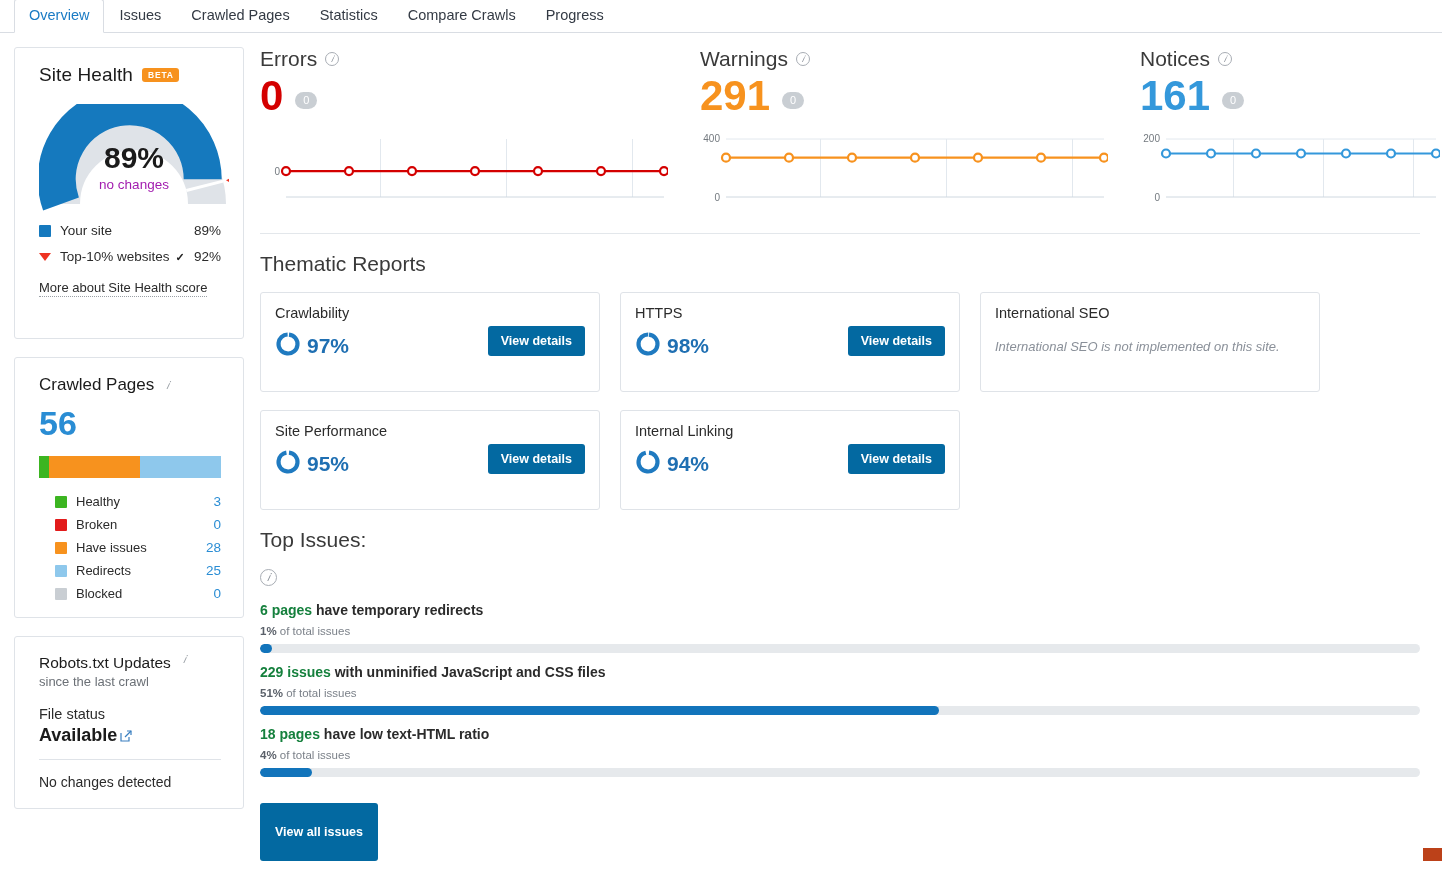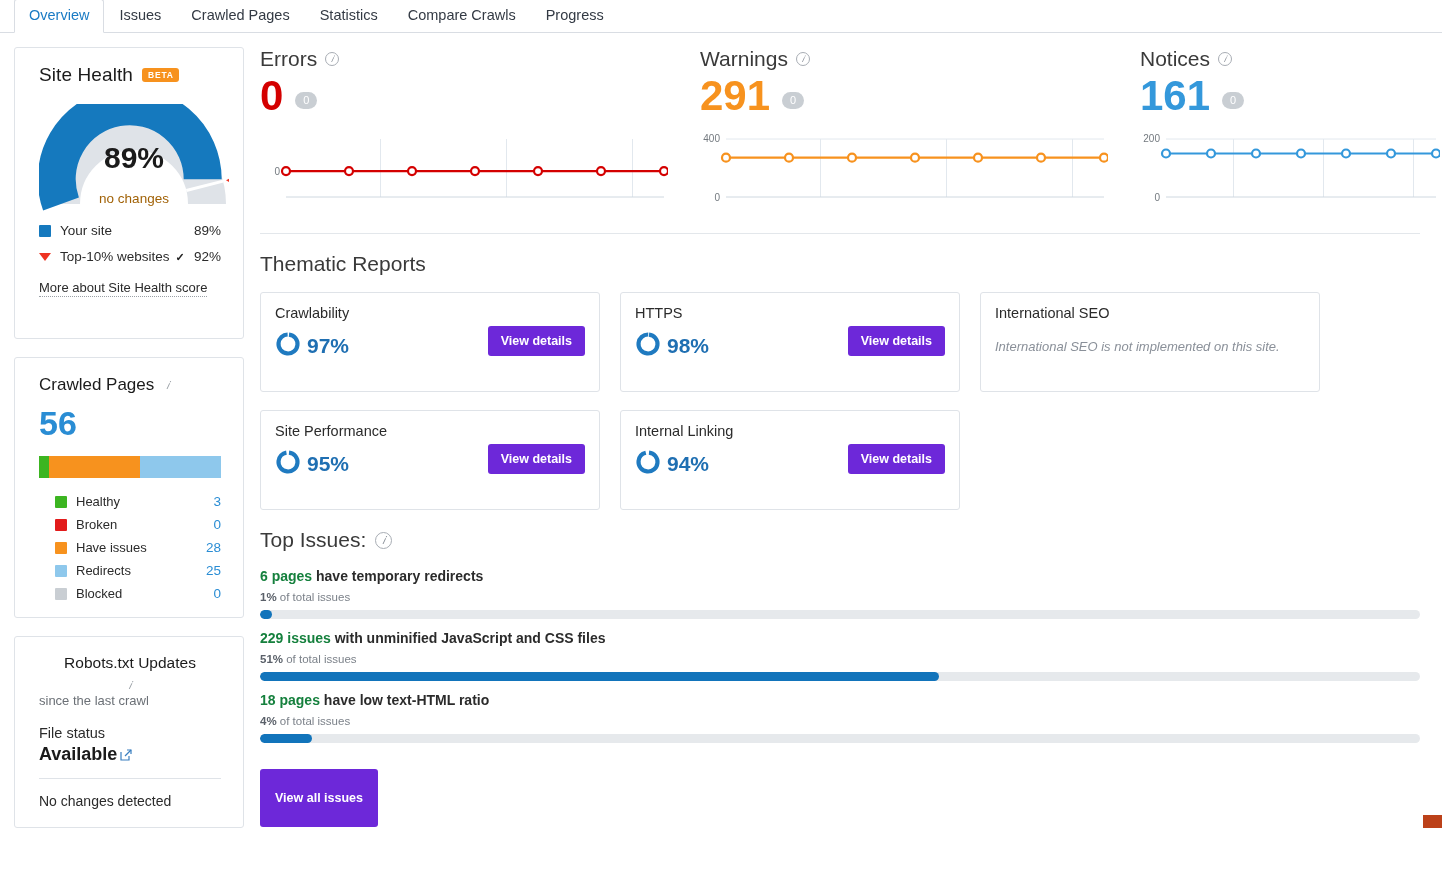--- a/index.html
+++ b/index.html
@@ -57,21 +57,21 @@
   .beta-badge {
     background: #f7921e; color: #fff; font-size: 8.5px; font-weight: bold;
     letter-spacing: .8px; padding: 2px 5px 2px 6px; border-radius: 3px; line-height: 10px;
   }
   .gauge-wrap { position: relative; width: 190px; height: 108px; margin: 18px auto 0 auto; }
   .gauge-wrap svg { display: block; }
   .gauge-center {
     position: absolute; left: 0; right: 0; top: 38px; text-align: center;
   }
   .gauge-pct { font-size: 30px; font-weight: bold; color: #1b1b1b; line-height: 32px; }
-  .gauge-sub { font-size: 13.5px; color: #a16207; margin-top: 17px; }
+  .gauge-sub { font-size: 13.5px; color: #a21caf; margin-top: 3px; }
 
   .legend-row {
     display: flex; align-items: center; font-size: 13.5px; color: #2b2b2b;
     margin-top: 11px;
   }
   .legend-sq { width: 12px; height: 12px; border-radius: 1px; margin-right: 9px; flex: none; }
   .legend-tri {
     width: 0; height: 0; border-left: 6px solid transparent; border-right: 6px solid transparent;
     border-top: 8px solid #e32; margin-right: 9px; flex: none;
   }
@@ -91,21 +91,21 @@
   .cp-title { font-size: 17px; color: #1b1b1b; }
   .cp-big { font-size: 34px; font-weight: bold; color: #2a8dd4; line-height: 40px; margin-top: 8px; }
   .cp-bar { display: flex; height: 22px; margin-top: 13px; width: 182px; overflow: hidden; }
   .cp-bar span { display: block; height: 100%; }
   .cp-legend { margin-top: 16px; }
   .cp-legend .legend-row { margin-top: 8px; font-size: 13px; padding-left: 16px; }
   .cp-legend .legend-val { color: #2a8dd4; }
 
   
   #robots-card { padding: 17px 22px 18px 24px; }
-  .rb-title-row { display: flex; align-items: center; gap: 8px; flex-direction: column; }
+  .rb-title-row { display: flex; gap: 8px; }
   .rb-title { font-size: 15.5px; color: #1b1b1b; }
   .rb-sub { font-size: 13px; color: #6b7076; margin-top: 2px; }
   .rb-label { font-size: 14.5px; color: #2b2b2b; margin-top: 17px; }
   .rb-status {
     font-size: 18px; font-weight: bold; color: #1b1b1b; margin-top: 3px;
     display: flex; align-items: center; gap: 3px;
   }
   .rb-divider { border-top: 1px solid #dfe3e8; margin: 13px 0 0 0; }
   .rb-note { font-size: 14px; color: #2b2b2b; margin-top: 14px; }
 
@@ -130,35 +130,35 @@
   .metric-delta {
     background: #c9ced3; color: #ffffff; font-size: 11px; border-radius: 9px;
     padding: 2px 8px; margin-bottom: 10px; line-height: 13px; min-width: 22px; text-align: center;
   }
   .spark { margin-top: 12px; }
 
   .metrics-divider { border-top: 1px solid #e3e7eb; margin: 18px 0 0 0; width: 1160px; }
 
   
   .section-title { font-size: 21px; color: #3a3a3a; margin: 18px 0 0 0; font-weight: 400; }
-  .section-title-row { display: flex; align-items: center; gap: 9px; margin: 18px 0 0 0; }
+  .section-title-row { display: flex; align-items: flex-start; gap: 17px; margin: 18px 0 0 0; flex-direction: column; }
 
   .thematic-grid {
     display: grid; grid-template-columns: 340px 340px 340px; gap: 18px 20px; margin-top: 16px;
   }
   .tr-card {
     border: 1px solid #dfe3e8; border-radius: 3px; background: #fff;
     padding: 12px 14px 14px 14px; height: 100px; position: relative;
   }
   .tr-name { font-size: 14.5px; color: #2b2b2b; }
   .tr-bottom { display: flex; align-items: center; margin-top: 10px; }
   .tr-ring { flex: none; margin-right: 6px; }
   .tr-pct { font-size: 21px; font-weight: bold; color: #1f6fb2; }
   .btn-blue {
-    background: #6d28d9; color: #fff; font-size: 12.5px; font-weight: bold;
+    background: #0369a1; color: #fff; font-size: 12.5px; font-weight: bold;
     border: none; border-radius: 3px; padding: 8px 13px; cursor: pointer;
     font-family: "Liberation Sans", sans-serif;
   }
   .tr-btn { position: absolute; right: 14px; top: 33px; }
   .tr-empty-text {
     font-size: 13px; color: #8a9099; font-style: italic; margin-top: 18px;
   }
   .tr-card.empty { grid-row: span 1; }
 
   

